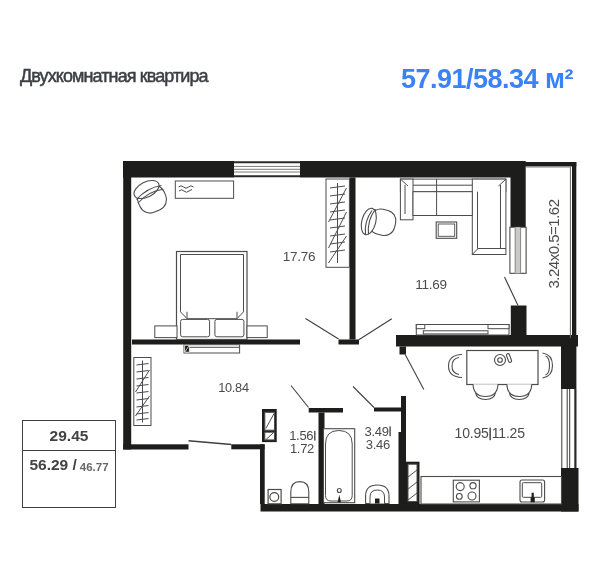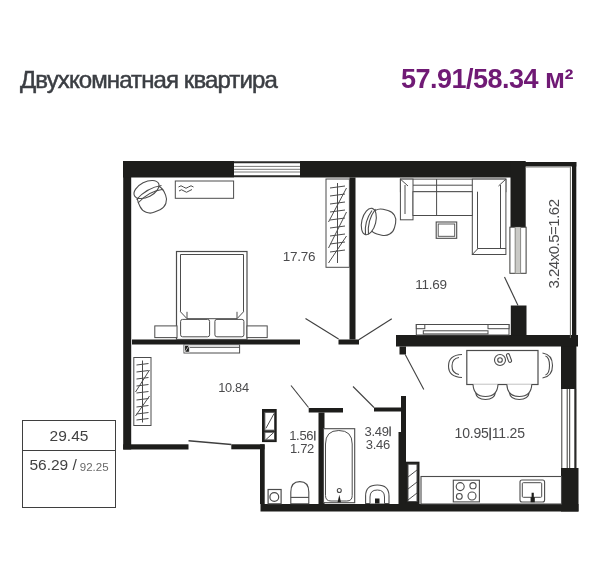--- a/index.html
+++ b/index.html
@@ -1,34 +1,34 @@
 <!DOCTYPE html>
 <html><head>
 <meta charset="utf-8">
 <style>
   html,body{margin:0;padding:0;background:#fff;}
   #page{position:relative;width:600px;height:585px;background:#fff;font-family:"Liberation Sans",sans-serif;overflow:hidden;}
-  #title{position:absolute;left:20px;top:65.5px;font-size:24px;font-weight:400;color:#3b3e43;letter-spacing:-0.9px;-webkit-text-stroke:0.5px #3b3e43;}
-  #area{position:absolute;right:27px;top:64px;font-size:27px;font-weight:700;color:#701a75;letter-spacing:-0.5px;}
+  #title{position:absolute;left:20px;top:65.5px;font-size:18px;font-weight:400;color:#3b3e43;letter-spacing:-0.9px;-webkit-text-stroke:0.5px #3b3e43;}
+  #area{position:absolute;right:27px;top:64px;font-size:27px;font-weight:700;color:#3b82f6;letter-spacing:-0.5px;}
   #tbl{position:absolute;left:22px;top:420px;width:94px;height:88px;border:1.5px solid #3f3f3f;box-sizing:border-box;}
-  #tbl .row{height:29.33px;box-sizing:border-box;display:flex;align-items:center;justify-content:center;color:#424242;font-size:15.5px;}
+  #tbl .row{height:29.33px;box-sizing:border-box;display:flex;align-items:center;justify-content:center;color:#424242;font-size:15.5px;font-weight:bold;}
   #tbl .row + .row{border-top:1.4px solid #3f3f3f;}
   #tbl .sm{font-size:11.5px;color:#686868;margin-left:3px;margin-top:3px;}
 </style>
 </head>
 <body>
 <div id="page">
 
   <div id="title">Двухкомнатная квартира</div>
 
   <div id="area">57.91/58.34 м²</div>
 
   <div id="tbl">
     <div class="row">29.45</div>
-    <div class="row">56.29 /<span class="sm">92.25</span></div>
+    <div class="row">56.29 /<span class="sm">46.77</span></div>
   </div>
 
   <svg width="600" height="585" viewBox="0 0 600 585" style="position:absolute;left:0;top:0" fill="none">
 
     <g fill="#1d1d1b" stroke="none">
 
       <rect x="123.2" y="161" width="8" height="288.5"></rect>
 
       <rect x="123" y="161" width="111" height="16.5"></rect>
 

